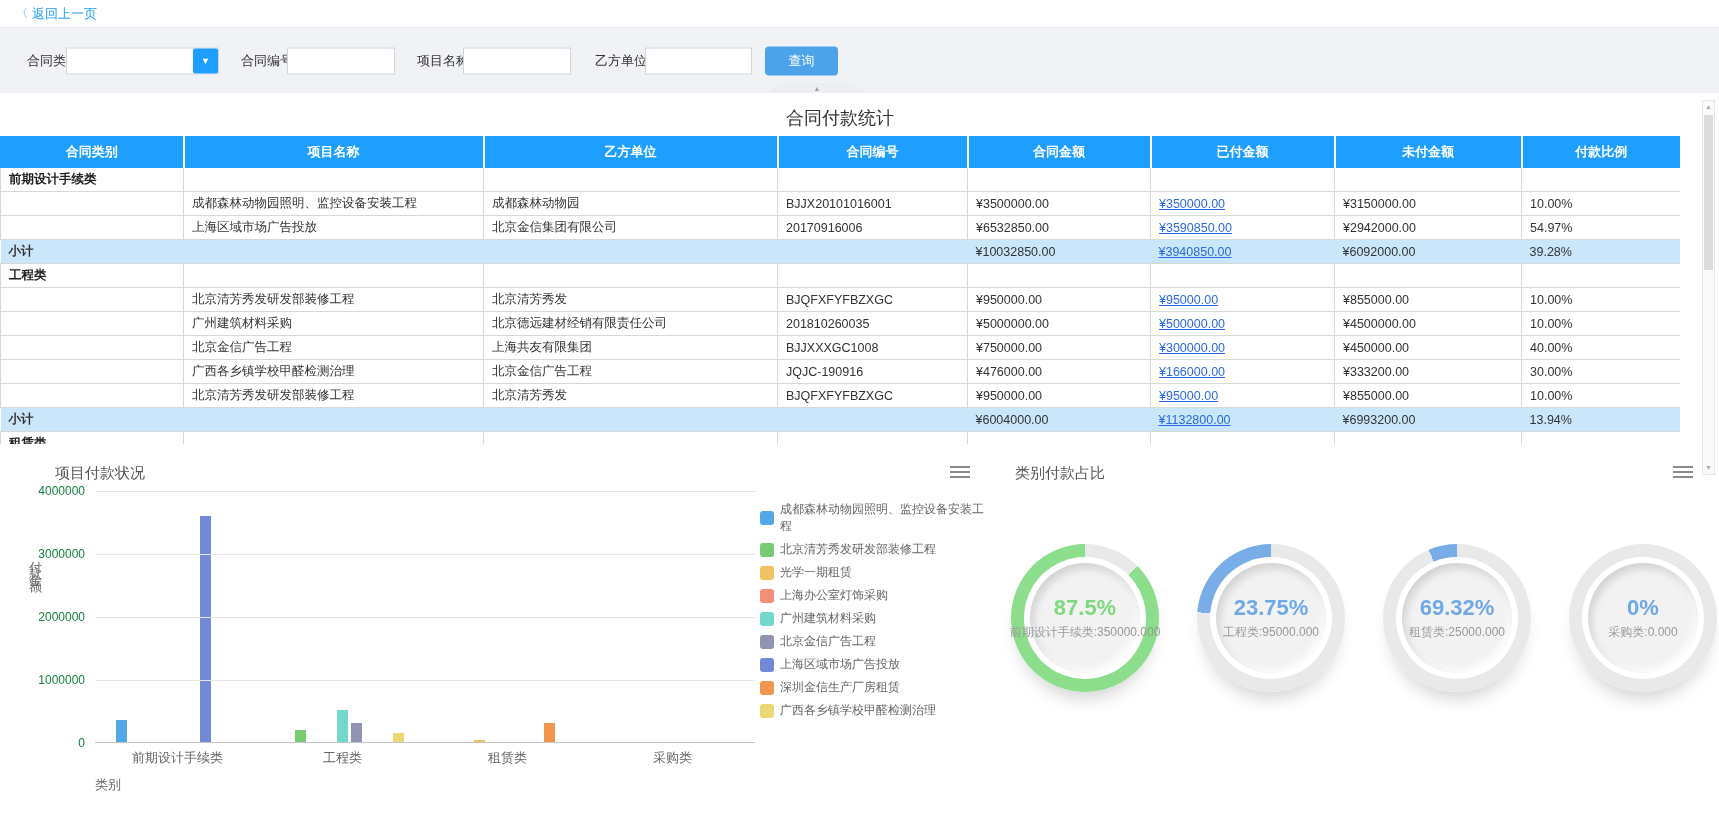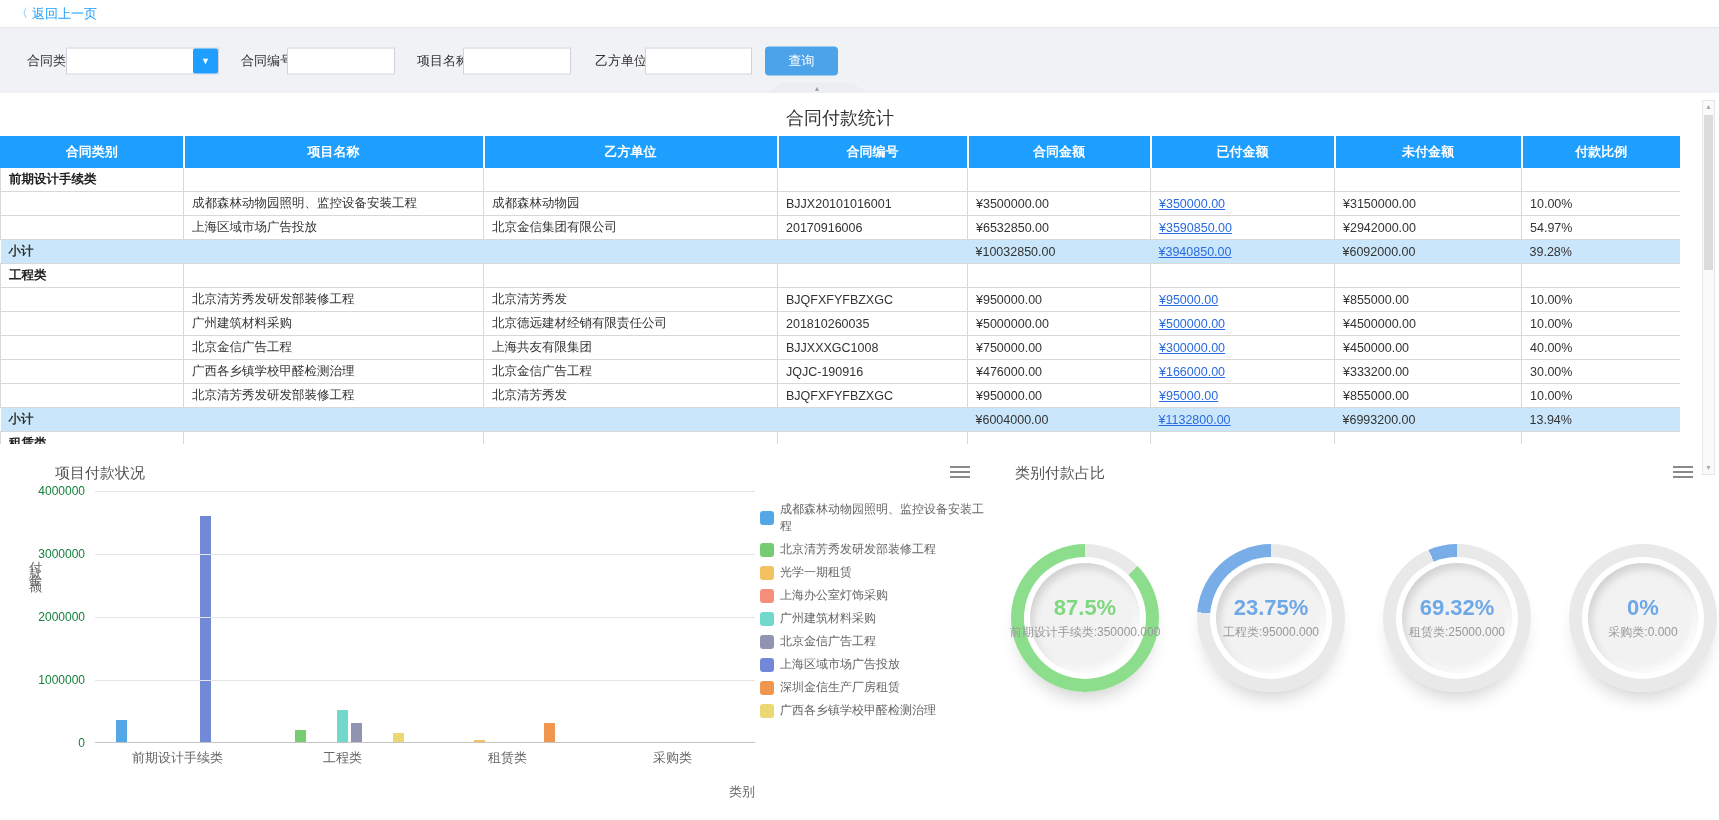--- a/index.html
+++ b/index.html
@@ -50,21 +50,21 @@
   .menu-icon i { display:block; height:2px; background:#8a8a8a; margin-bottom:3px; }
 
   .plot { position:absolute; left:95px; top:35px; width:660px; height:252px; border-bottom:1px solid #c4c4c4; display:flex; }
   .gridline { position:absolute; left:0; width:100%; height:1px; background:#e5e5e5; }
   .ytick { position:absolute; left:0; width:85px; text-align:right; font-size:12px; color:#15803d; }
   .ytitle { position:absolute; left:26px; top:95px; writing-mode:vertical-lr; font-size:13px; color:#666; letter-spacing:6px; }
   .catgroup { width:165px; height:100%; display:flex; align-items:flex-end; justify-content:center; gap:3px; }
   .barslot { width:11px; }
   .xlabels { position:absolute; left:95px; top:293px; width:660px; display:flex; }
   .xlabels div { width:165px; text-align:center; font-size:13px; color:#666; }
-  .xtitle { position:absolute; left:95px; top:327px; width:660px; text-align:right; font-size:13px; color:#666; }
+  .xtitle { position:absolute; left:95px; top:320px; width:660px; text-align:left; font-size:13px; color:#666; }
 
   .legend { position:absolute; left:760px; top:45px; display:flex; flex-direction:column; gap:6px; }
   .legend-item { display:flex; align-items:center; gap:6px; font-size:12px; color:#666; cursor:pointer; }
   .legend-item .sw { width:14px; height:14px; border-radius:3px; flex:0 0 auto; }
 
   
   .donuts { position:absolute; left:21px; top:88px; display:flex; gap:38px; }
   .donut { position:relative; width:148px; height:148px; border-radius:50%; box-shadow:0 14px 18px -8px rgba(0,0,0,.18); }
   .donut .hole { position:absolute; inset:13px; border-radius:50%; background:#fff; }
   .donut .core { position:absolute; inset:19px; border-radius:50%; background:#f2f2f2;

